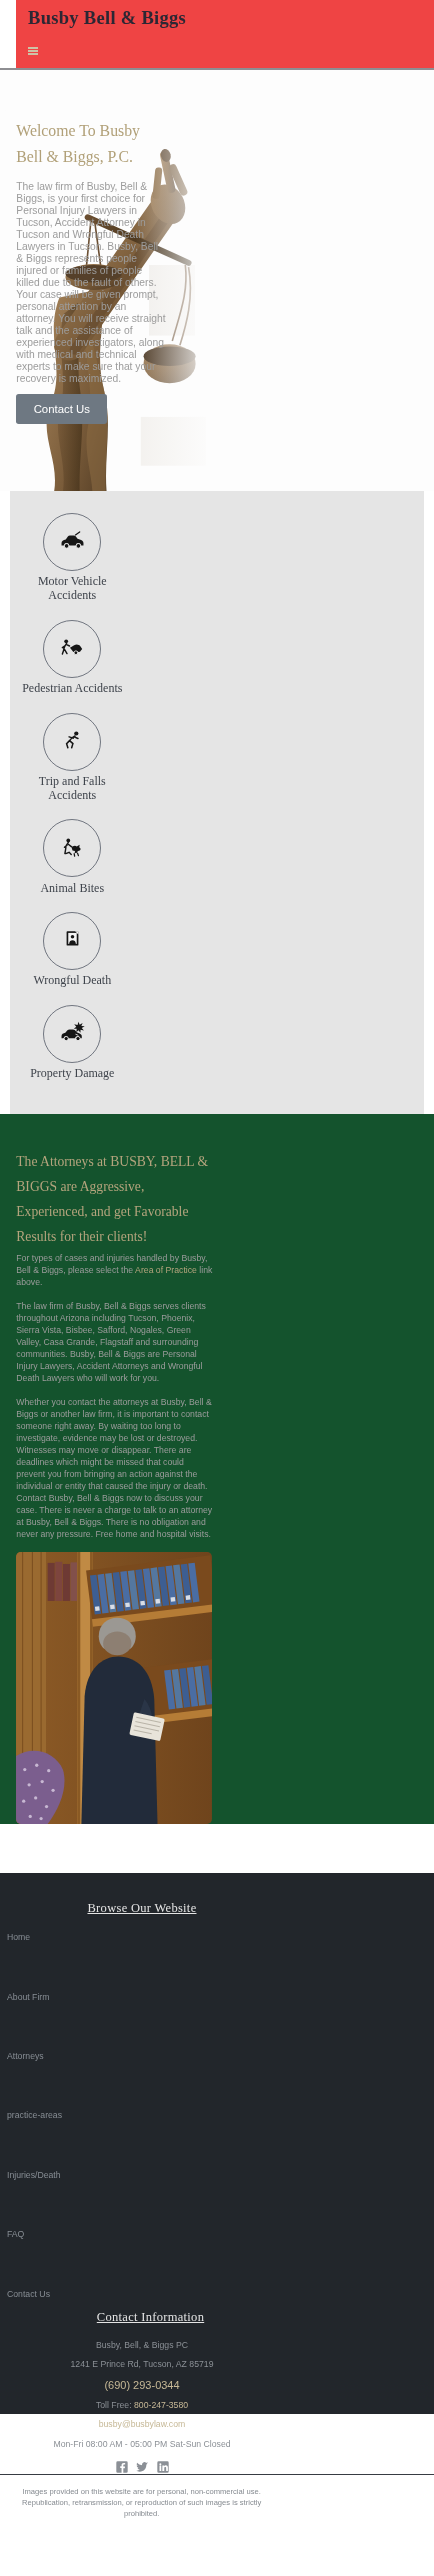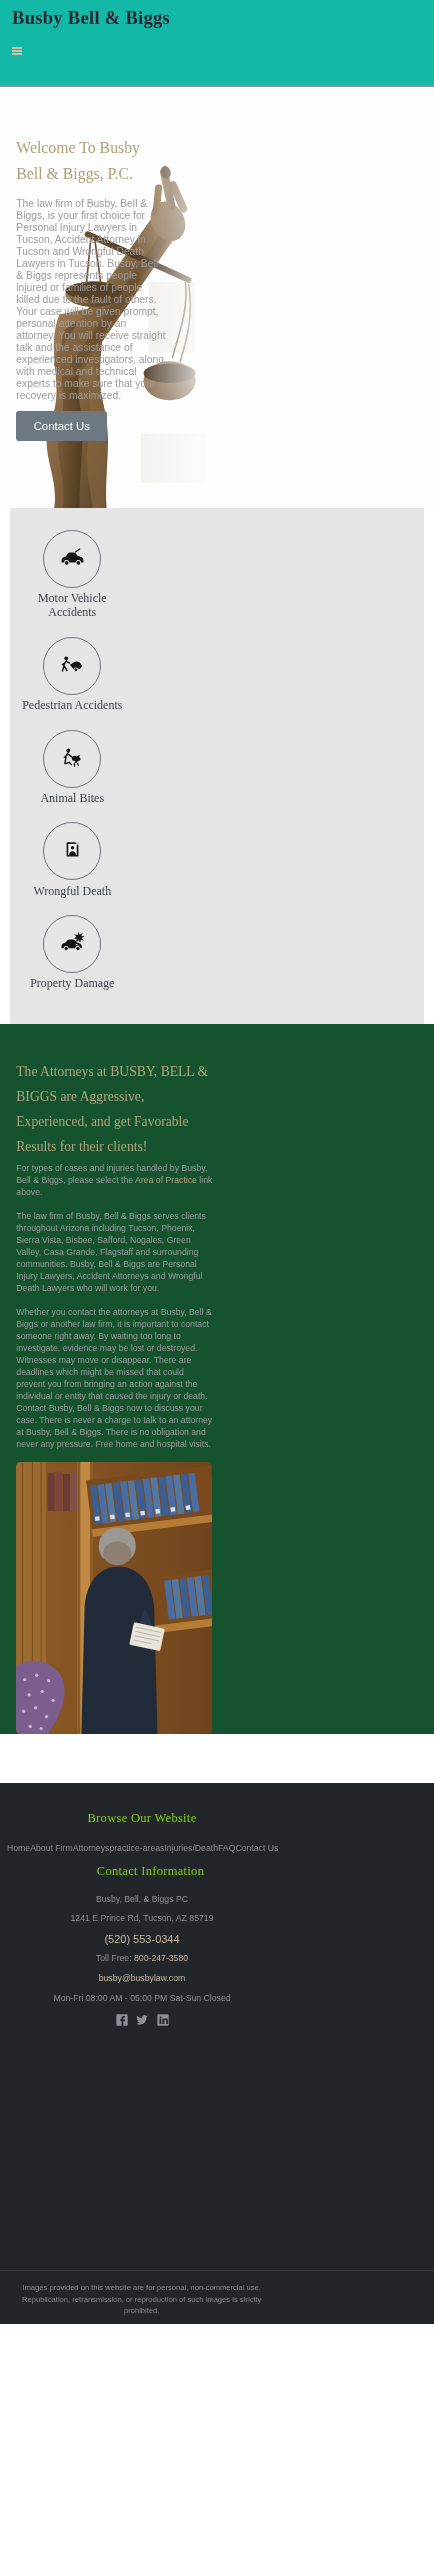--- a/index.html
+++ b/index.html
@@ -2,21 +2,21 @@
 <html style="font-size:8.7px"><head>
 <meta charset="utf-8">
 <style>
   * { margin:0; padding:0; box-sizing:border-box; }
   html,body { background:#ffffff; }
   body {
     width:434px; height:2576px; position:relative; overflow:hidden;
     font-family:"Liberation Sans", sans-serif;
   }
   
-  .site-header { height:85px; background:#14b8a6; position:relative; }
+  .site-header { height:68px; background:#ef4444; position:relative;margin-left:16px; }
   .site-title {
     font-family:"Liberation Serif", serif; font-size:18.5px; font-weight:bold;
     color:#2c2734; padding:7.6px 0 0 12px; letter-spacing:0.3px;
   }
   .hamburger { position:absolute; left:12px; top:47px; width:9.8px; cursor:pointer; }
   .hamburger span { display:block; height:1.6px; background:#cec2a6; margin-bottom:1.6px; }
   .header-strip { height:2.2px; background:#8e8e92; }
 
   
   .hero { position:relative; height:421px; background:#fdfdfd; overflow:hidden; }
@@ -68,24 +68,24 @@
   }
 
   
   .site-footer {
     margin-top:49px; height:541px; background:#22262b; color:#8b9096;
     display:flex; flex-direction:column;
   }
   .footer-col { width:284px; }
   .footer-heading {
     font-family:"Liberation Serif", serif; font-weight:normal;
-    color:#84cc16; font-size:12.5px; text-align:center; letter-spacing:0.3px;
+    color:#e5e5e5; font-size:12.5px; text-align:center; letter-spacing:0.3px;text-decoration:underline;
   }
   .browse-heading { margin-top:28px; }
-  .footer-nav { margin:16.3px 0 0 7px; display:flex; flex-direction:row; }
+  .footer-nav { margin:16.3px 0 0 7px; display:flex; flex-direction:column;gap:48px; }
   .footer-nav a {
     color:#878d94; text-decoration:none; font-size:8.7px; line-height:11.4px; cursor:pointer;
   }
   .contact-heading { margin-top:9.8px;padding-left:17px; }
   .contact-block { text-align:center; margin-top:14px; }
   .contact-line { font-size:8.7px; line-height:12px; margin-bottom:7.6px; color:#8b9096; }
   .phone-line { color:#c6b896; font-size:11px; line-height:14px; margin-bottom:6.5px; }
   .tan { color:#c6b896; text-decoration:none; }
   .social-row { margin-top:9.8px; display:flex; justify-content:center; gap:6.5px; }
   .social-row svg { width:14px; height:14px; fill:#8b9096; cursor:pointer; }
@@ -184,20 +184,29 @@
         <circle cx="17" cy="15" r="4.5" fill="#161616"></circle>
         <path d="M18 20 c-3 4 -5 8 -7 13 M14 26 l-6 4 M18 23 l7 3 M12 33 l-4 12 M13 34 l6 10" stroke="#161616" stroke-width="3.4" fill="none" stroke-linecap="round"></path>
         <path d="M26 30 l10 -6 c6 -3 12 -1 15 3 l4 6 -3 4 a5 5 0 0 1 -9 1 l-9 2 Z" fill="#161616"></path>
         <circle cx="40" cy="42" r="4.4" fill="#161616" stroke="#f4f4f4" stroke-width="2"></circle>
       </svg>
     </div>
     <div class="practice-label">Pedestrian Accidents</div>
   </div>
 
 
+  <div class="practice-item">
+    <div class="practice-circle">
+      <svg viewBox="0 0 64 64">
+        <circle cx="41" cy="13" r="5" fill="#161616"></circle>
+        <path d="M38 19 c-6 3 -10 6 -13 11 M36 21 l9 4 M34 24 l-10 -3 M25 30 l8 7 -3 10 M25 30 l-7 7 3 10" stroke="#161616" stroke-width="3.6" fill="none" stroke-linecap="round"></path>
+      </svg>
+    </div>
+    <div class="practice-label">Trip and Falls Accidents</div>
+  </div>
 
   <div class="practice-item">
     <div class="practice-circle">
       <svg viewBox="0 0 64 64">
         <circle cx="22" cy="13" r="4.5" fill="#161616"></circle>
         <path d="M22 18 c-4 4 -6 9 -6 14 l-2 12 M19 24 l-6 5 M22 22 l8 6 M16 44 l8 -3 5 5" stroke="#161616" stroke-width="3.4" fill="none" stroke-linecap="round"></path>
         <path d="M30 30 c2 -4 8 -6 12 -3 l7 -4 -1 6 3 3 c1 3 -2 6 -6 6 l-4 5 -4 -1 1 -4 -6 -1 Z" fill="#161616"></path>
         <path d="M44 43 l2 6 M36 44 l1 6" stroke="#161616" stroke-width="3" stroke-linecap="round"></path>
       </svg>
     </div>
@@ -343,21 +352,21 @@
       <a>Injuries/Death</a>
       <a>FAQ</a>
       <a>Contact Us</a>
     </nav>
 
     <div class="footer-heading contact-heading">Contact Information</div>
 
     <div class="contact-block">
       <div class="contact-line">Busby, Bell, &amp; Biggs PC</div>
       <div class="contact-line">1241 E Prince Rd, Tucson, AZ 85719</div>
-      <div class="phone-line">(520) 553-0344</div>
+      <div class="phone-line">(690) 293-0344</div>
       <div class="contact-line"><span>Toll Free: </span><a class="tan">800-247-3580</a></div>
       <div class="contact-line"><a class="tan">busby@busbylaw.com</a></div>
       <div class="contact-line">Mon-Fri 08:00 AM - 05:00 PM Sat-Sun Closed</div>
 
       <div class="social-row">
         <svg viewBox="0 0 32 32">
           <path d="M6 3 h20 a3 3 0 0 1 3 3 v20 a3 3 0 0 1 -3 3 h-7 v-10 h3.4 l.6 -4 h-4 v-2.6 c0 -1.2 .5 -2 2 -2 h2.2 V7 c-.6 -.1 -1.9 -.2 -3.2 -.2 c-3.2 0 -5 1.8 -5 5 v2.2 H12 v4 h3 V29 H6 a3 3 0 0 1 -3 -3 V6 a3 3 0 0 1 3 -3 Z"></path>
         </svg>
         <svg viewBox="0 0 32 32">
           <path d="M30 7.5 c-1 .5 -2.1 .8 -3.2 1 a5.6 5.6 0 0 0 2.4 -3.1 c-1.1 .7 -2.3 1.1 -3.6 1.4 a5.5 5.5 0 0 0 -9.5 5 A15.7 15.7 0 0 1 4.7 6 a5.5 5.5 0 0 0 1.7 7.4 c-.9 0 -1.8 -.3 -2.5 -.7 c0 2.6 1.8 4.8 4.4 5.3 c-.8 .2 -1.6 .3 -2.5 .1 a5.5 5.5 0 0 0 5.2 3.8 A11.2 11.2 0 0 1 2 24.2 a15.7 15.7 0 0 0 8.5 2.5 c10.2 0 15.8 -8.4 15.4 -16 c1.1 -.8 2.1 -1.8 2.9 -3 Z"></path>

